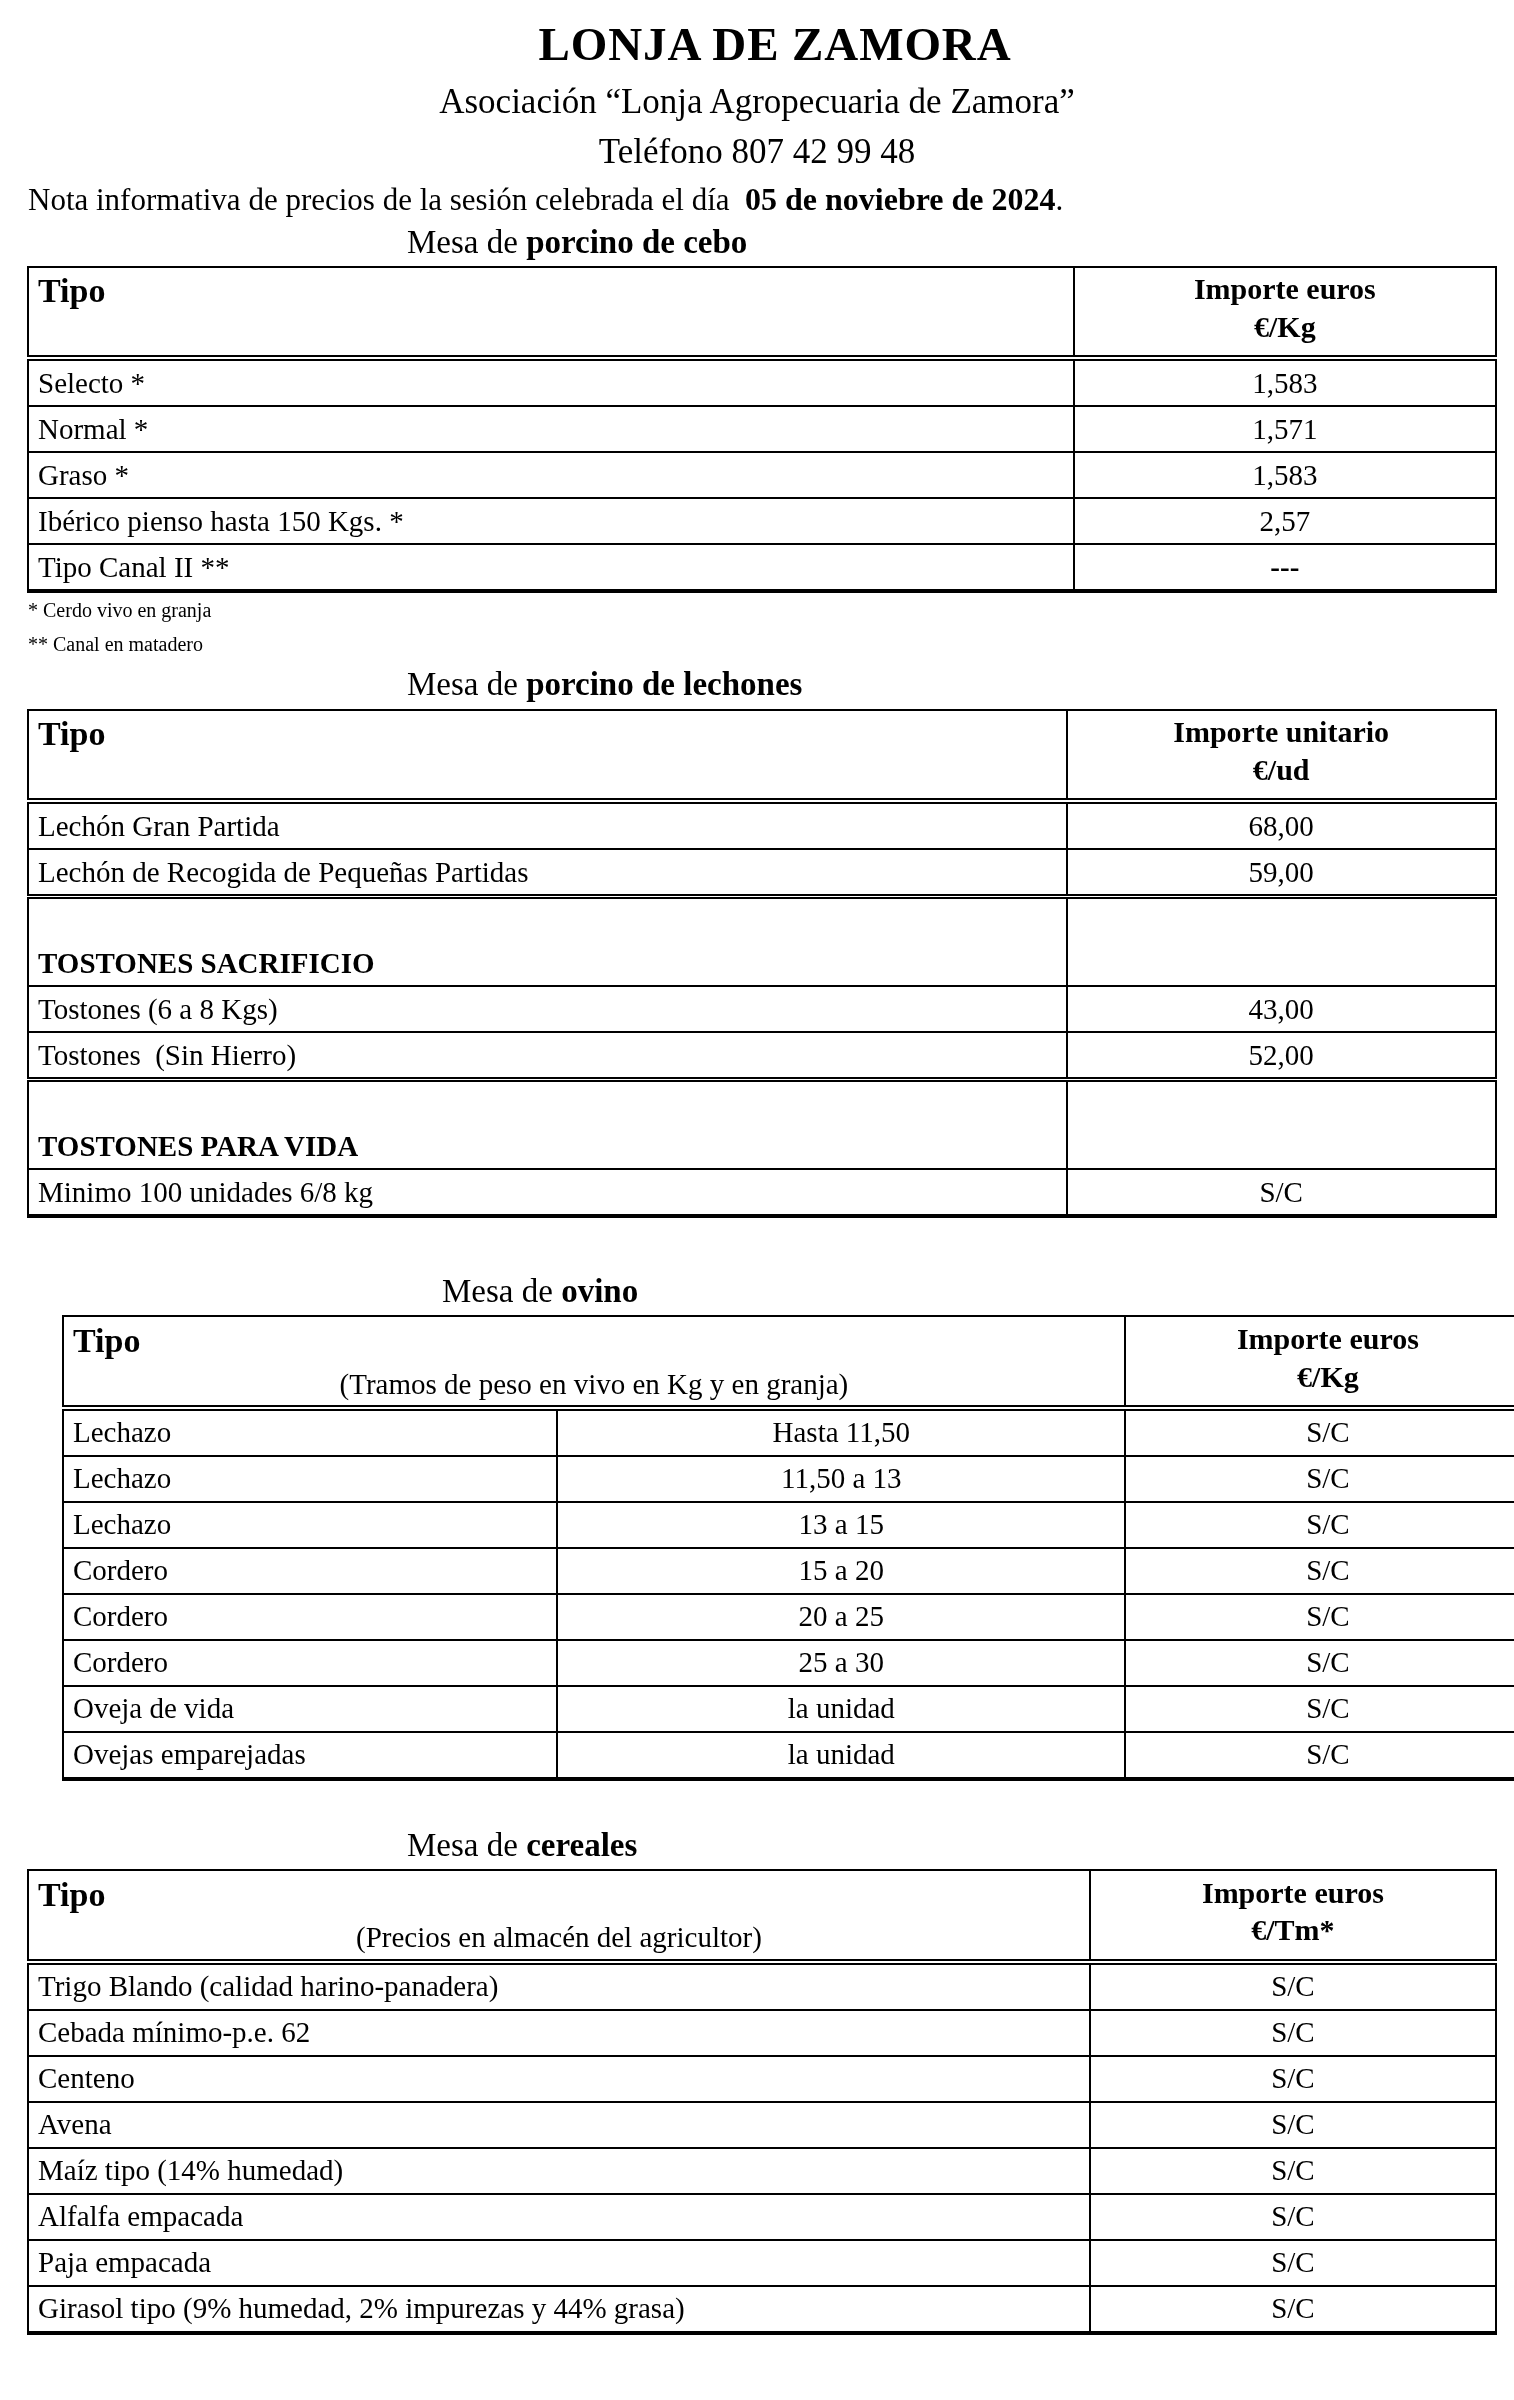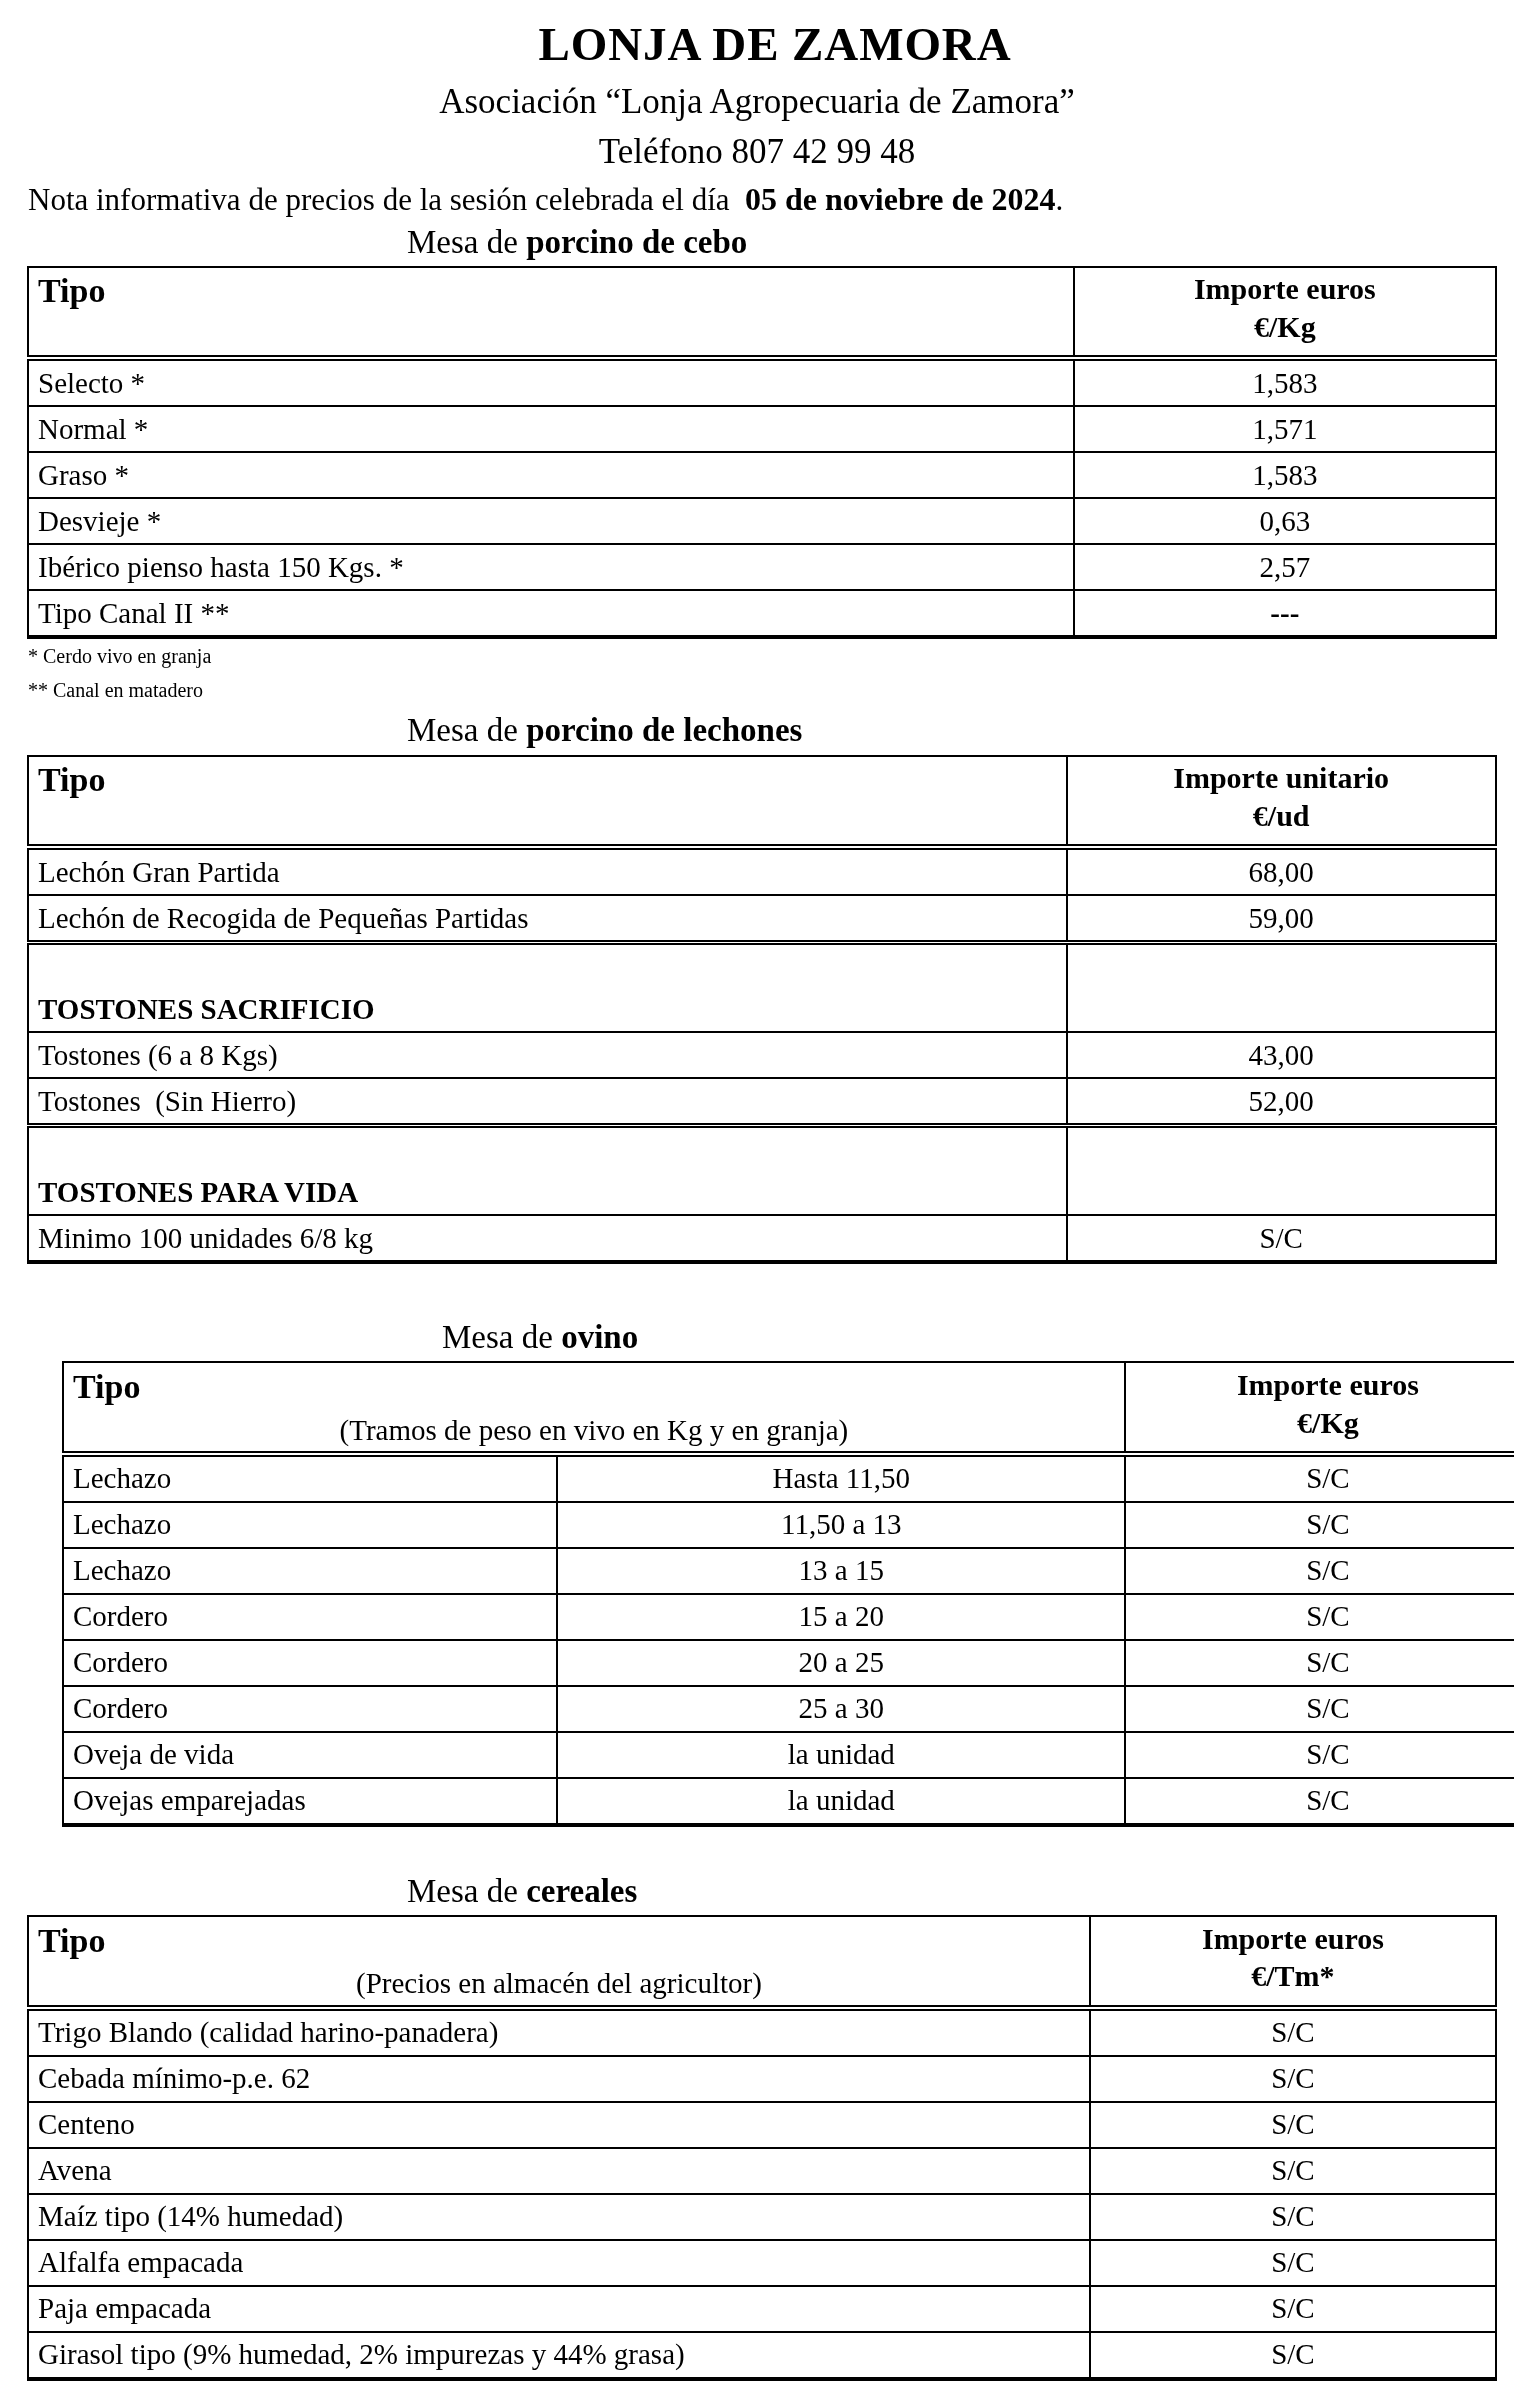--- a/index.html
+++ b/index.html
@@ -120,24 +120,20 @@
             </tr>
             <tr>
               <td class="lbl">Normal *</td>
               <td class="val">1,571</td>
             </tr>
             <tr>
               <td class="lbl">Graso *</td>
               <td class="val">1,583</td>
             </tr>
             <tr>
-              <td class="lbl">Desvieje *</td>
-              <td class="val">0,63</td>
-            </tr>
-            <tr>
               <td class="lbl">Ibérico pienso hasta 150 Kgs. *</td>
               <td class="val">2,57</td>
             </tr>
             <tr>
               <td class="lbl">Tipo Canal II **</td>
               <td class="val b">---</td>
             </tr>
           </tbody>
         </table>
         <div class="footnote">* Cerdo vivo en granja</div>

